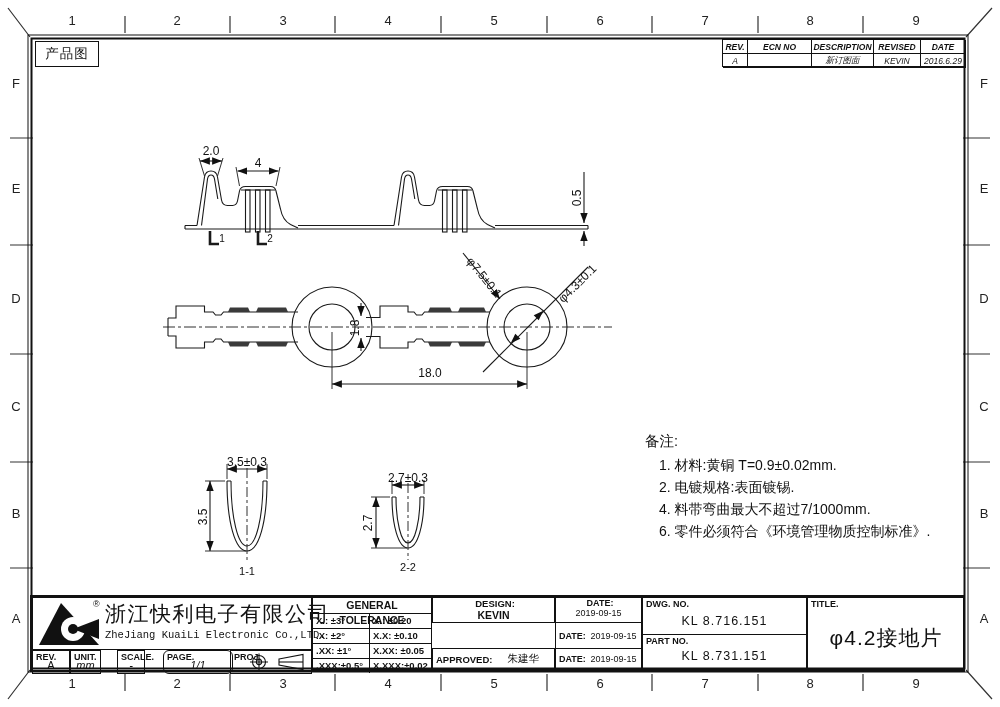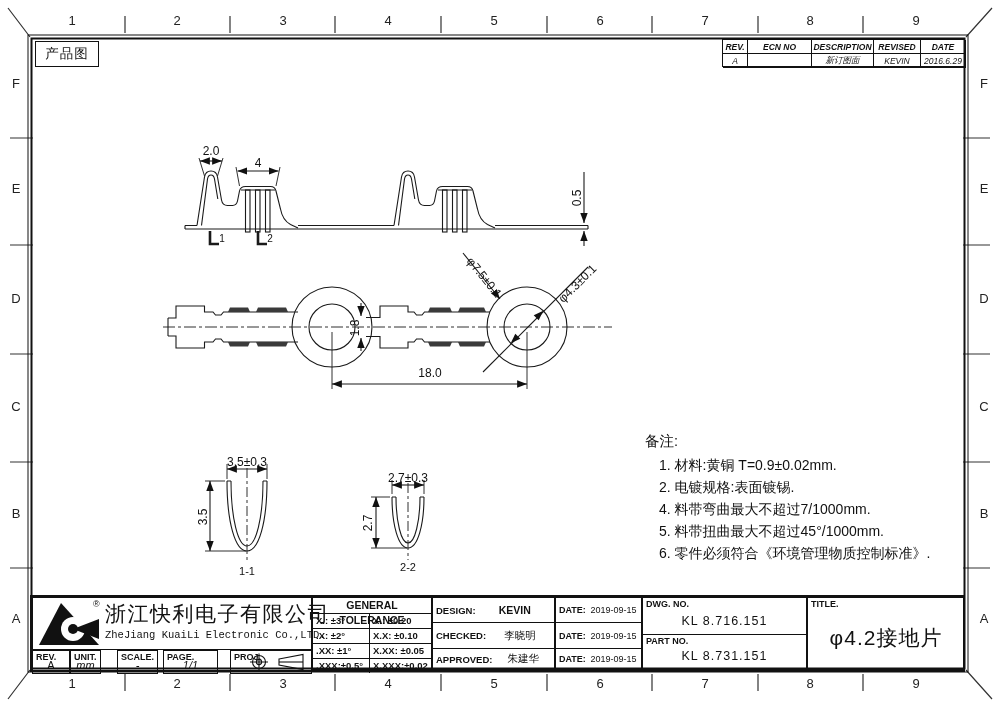--- a/index.html
+++ b/index.html
@@ -32,35 +32,35 @@
   .tb .cell{position:absolute;border:1px solid #111;box-sizing:border-box;}
   .lbl{position:absolute;top:1px;left:3px;font-size:9px;font-weight:bold;white-space:nowrap;}
   .c-company{left:0;top:0;width:280px;height:53px;}
   .co-cn{position:absolute;left:72px;top:2px;font-size:21px;letter-spacing:1.5px;white-space:nowrap;}
   .co-en{position:absolute;left:72px;top:31px;font-size:10.5px;font-family:"Liberation Mono","DejaVu Sans Mono",monospace;white-space:nowrap;}
   .reg{position:absolute;left:60px;top:1px;font-size:9px;}
   .sub{top:53px;height:24px;}
   .sub .val{position:absolute;bottom:2px;left:0;width:100%;text-align:center;font-size:11px;font-style:italic;}
   .c-rev{left:0;width:38px;}  .c-rev .val{font-style:normal;}
   .c-unit{left:38px;width:31px;}
-  .c-scale{left:85px;width:41px;}
-  .c-page{left:131px;width:55px;}
+  .c-scale{left:85px;width:28px;}
+  .c-page{left:131px;width:70px;border-radius:6px;}
   .c-proj{left:198px;width:82px;}
   .c-tol{left:280px;top:0;width:120px;height:73px;font-weight:bold;}
   .tol-hd{height:15px;border-bottom:1px solid #111;text-align:center;font-size:10.5px;line-height:15px;}
   .tol-row{height:14px;border-bottom:1px solid #111;display:flex;font-size:9.5px;line-height:14px;}
   .tol-row .a{width:57px;border-right:1px solid #111;padding-left:3px;box-sizing:border-box;white-space:nowrap;}
   .tol-row .b{flex:1;padding-left:3px;white-space:nowrap;}
   .apr{left:400px;width:123px;display:flex;align-items:center;}
   .apr .l{font-size:9.5px;font-weight:bold;padding-left:3px;white-space:nowrap;}
   .apr .n{flex:1;text-align:center;font-size:10.5px;white-space:nowrap;}
   .dt{left:523px;width:87px;display:flex;align-items:center;font-size:9px;}
   .dt .l{font-weight:bold;padding-left:3px;}
   .dt .n{flex:1;text-align:center;}
-  .row1{top:0;height:26px;} .row2{top:25px;height:27px;} .row3{top:51px;height:22px;}
+  .row1{top:0;height:26px;flex-direction:column;} .row2{top:25px;height:27px;} .row3{top:51px;height:22px;}
   .c-dwg{left:610px;top:0;width:165px;height:38px;}
   .c-part{left:610px;top:37px;width:165px;height:36px;}
   .num{position:absolute;top:16px;left:0;width:100%;text-align:center;font-size:12.5px;letter-spacing:1px;white-space:nowrap;}
   .c-part .num{top:14px;}
   .c-title{left:775px;top:0;width:158px;height:73px;}
   .big-title{position:absolute;top:26px;left:0;width:100%;text-align:center;font-size:21px;letter-spacing:1px;white-space:nowrap;}
 </style>
 </head>
 <body>
 
@@ -235,21 +235,20 @@
   <span class="dim" style="left:227px;top:565px;width:40px;font-size:11px">1-1</span>
   <span class="dim" style="left:378px;top:471px;width:60px">2.7±0.3</span>
   <span class="dim rot" style="left:353px;top:516px;width:30px">2.7</span>
   <span class="dim" style="left:388px;top:561px;width:40px;font-size:11px">2-2</span>
 
   <div class="notes">
     <div class="nt">备注:</div>
     <div class="ni">1. 材料:黄铜 T=0.9±0.02mm.</div>
     <div class="ni">2. 电镀规格:表面镀锡.</div>
     <div class="ni">4. 料带弯曲最大不超过7/1000mm.</div>
-    <div class="ni">5. 料带扭曲最大不超过45°/1000mm.</div>
     <div class="ni">6. 零件必须符合《环境管理物质控制标准》.</div>
   </div>
 
   <div class="tb">
     <div class="cell c-company">
       <svg class="abs" style="left:4px;top:3px" width="64" height="46" viewBox="0 0 64 46">
         <polygon points="2,44 24,2 62,44" fill="#111"></polygon>
         <circle cx="36" cy="28" r="12" fill="#fff"></circle>
         <polygon points="36,28 62,18 62,38" fill="#111"></polygon>
         <circle cx="36" cy="28" r="5" fill="#111"></circle>
@@ -302,24 +301,20 @@
         </div>
       <div class="tol-row" style="border-bottom:none">
           <span class="a">.XXX:±0.5°</span>
           <span class="b">X.XXX:±0.02</span>
         </div>
     </div>
     <div class="cell apr row1">
       <span class="l">DESIGN:</span>
       <span class="n" style="font-weight:bold">KEVIN</span>
     </div>
-    <div class="cell apr row2">
-      <span class="l">CHECKED:</span>
-      <span class="n">李晓明</span>
-    </div>
     <div class="cell apr row3">
       <span class="l">APPROVED:</span>
       <span class="n">朱建华</span>
     </div>
     <div class="cell dt row1">
       <span class="l">DATE:</span>
       <span class="n">2019-09-15</span>
     </div>
     <div class="cell dt row2">
       <span class="l">DATE:</span>

